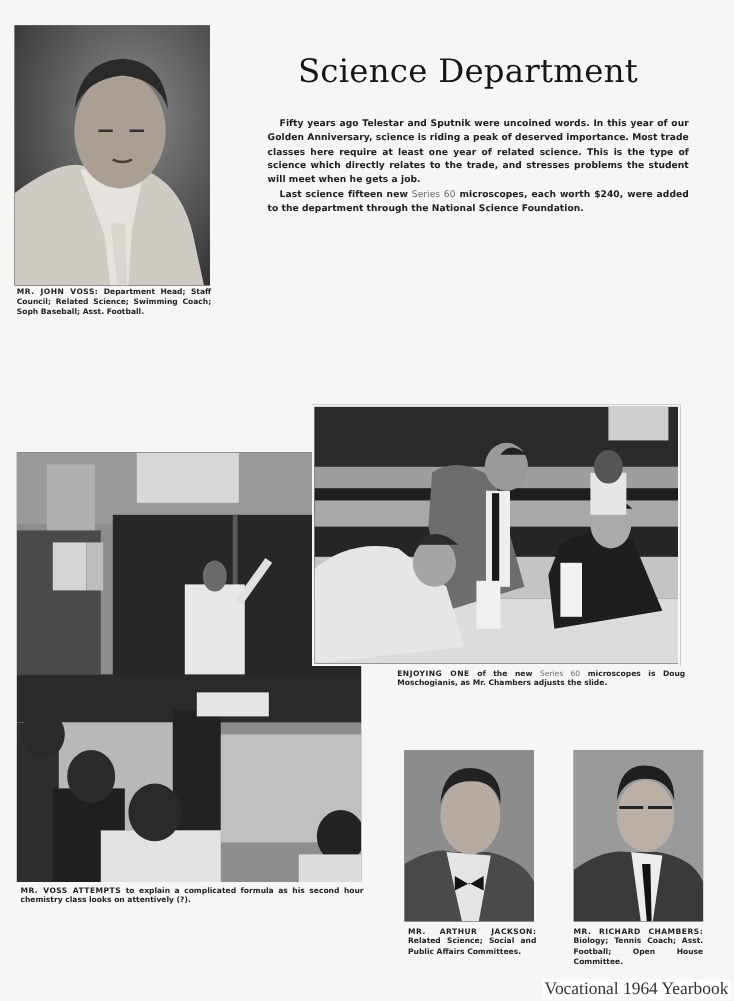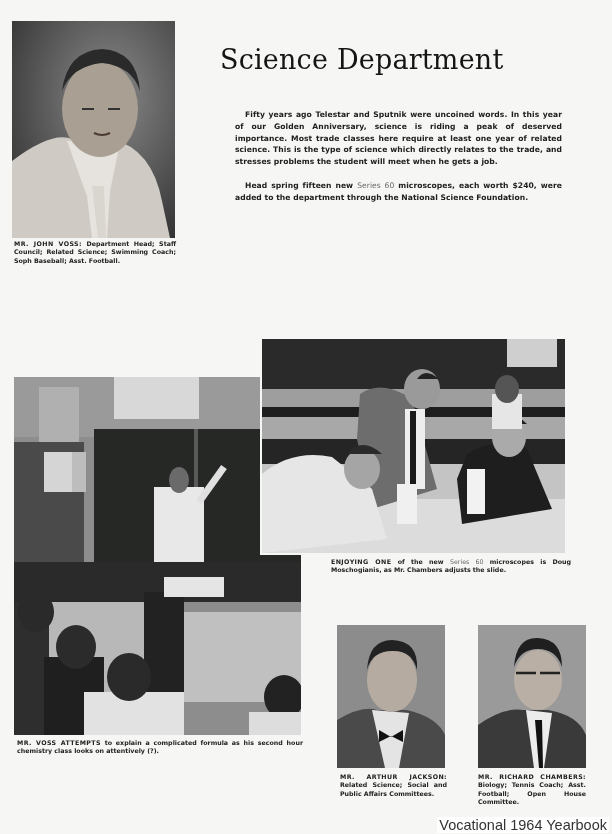--- a/index.html
+++ b/index.html
@@ -7,40 +7,40 @@
     width: 612px; height: 834px; position: relative; overflow: hidden;
     background: #f6f6f4;
     font-family: "DejaVu Sans", sans-serif;
     color: #1c1c1c;
   }
   .abs { position: absolute; }
   .photo { position: absolute; overflow: hidden; background: #555; }
   .photo svg { width: 100%; height: 100%; display: block; }
 
   .title {
-    left: 220px; top: 44px; width: 375px; text-align: left;
+    left: 220px; top: 44px; width: 375px; text-align: center;
     font-family: "DejaVu Serif", serif; font-size: 27px; letter-spacing: 0.2px;
     color: #151515; padding-right: 35px; box-sizing: border-box;
   }
   .body-text {
     left: 223px; top: 97px; width: 351px;
     font-size: 7.6px; line-height: 11.8px; text-align: justify; color: #202020;
     font-weight: bold; letter-spacing: 0.05px;
   }
-  .body-text p { margin: 12px; text-indent: 10px; }
+  .body-text p { margin: 0; text-indent: 10px; }
   .hl { color: #6a6a6a; font-weight: normal; }
 
   .caption {
     font-size: 6.3px; line-height: 8.3px; font-weight: bold; color: #222;
     text-align: justify;
   }
   .caption .lead { letter-spacing: 0.4px; }
 
   .footer {
-    right: 3px; bottom: 1px; font-family: Liberation Sans, sans-serif;
+    right: 3px; bottom: 1px; font-family: Liberation Serif, serif;
     font-size: 14.5px; color: #333; background: rgba(255,255,255,0.85);
     padding: 0 2px;
   }
   .pagenum {
     left: 586px; top: 810px; font-size: 8px; font-weight: bold; color: #222; margin-top: 42px;
   }
 </style>
 </head>
 <body>
 
@@ -62,21 +62,21 @@
     <path d="M82 112 q8 4 16 0" stroke="#4a3a33" stroke-width="2" fill="none"></path>
   </svg>
 </div>
 <div class="abs caption" style="left:14px;top:240px;width:162px;">
   <span class="lead">MR. JOHN VOSS:</span><span> Department Head; Staff Council; Related Science; Swimming Coach; Soph Baseball; Asst. Football.</span>
 </div>
 
 <div class="abs title">Science Department</div>
 <div class="abs body-text">
   <p><span>Fifty years ago Telestar and Sputnik were uncoined words. In this year of our Golden Anniversary, science is riding a peak of deserved importance. Most trade classes here require at least one year of related science. This is the type of science which directly relates to the trade, and stresses problems the student will meet when he gets a job.</span></p>
-  <p><span>Head spring fifteen new </span><span class="hl">Series 60</span><span> microscopes, each worth $240, were added to the department through the National Science Foundation.</span></p>
+  <p><span>Last science fifteen new </span><span class="hl">Series 60</span><span> microscopes, each worth $240, were added to the department through the National Science Foundation.</span></p>
 </div>
 
 <div class="photo" style="left:14px;top:377px;width:287px;height:358px;background:#3a3a3a;">
   <svg viewBox="0 0 287 358" preserveAspectRatio="none">
     <rect width="287" height="358" fill="#8d8d8d"></rect>
     <rect x="0" y="0" width="287" height="60" fill="#9a9a9a"></rect>
     <rect x="100" y="0" width="85" height="42" fill="#d8d8d8"></rect>
     <rect x="25" y="10" width="40" height="60" fill="#b0b0b0"></rect>
     <rect x="80" y="52" width="207" height="135" fill="#262826"></rect>
     <rect x="180" y="52" width="4" height="135" fill="#5a5a5a"></rect>

